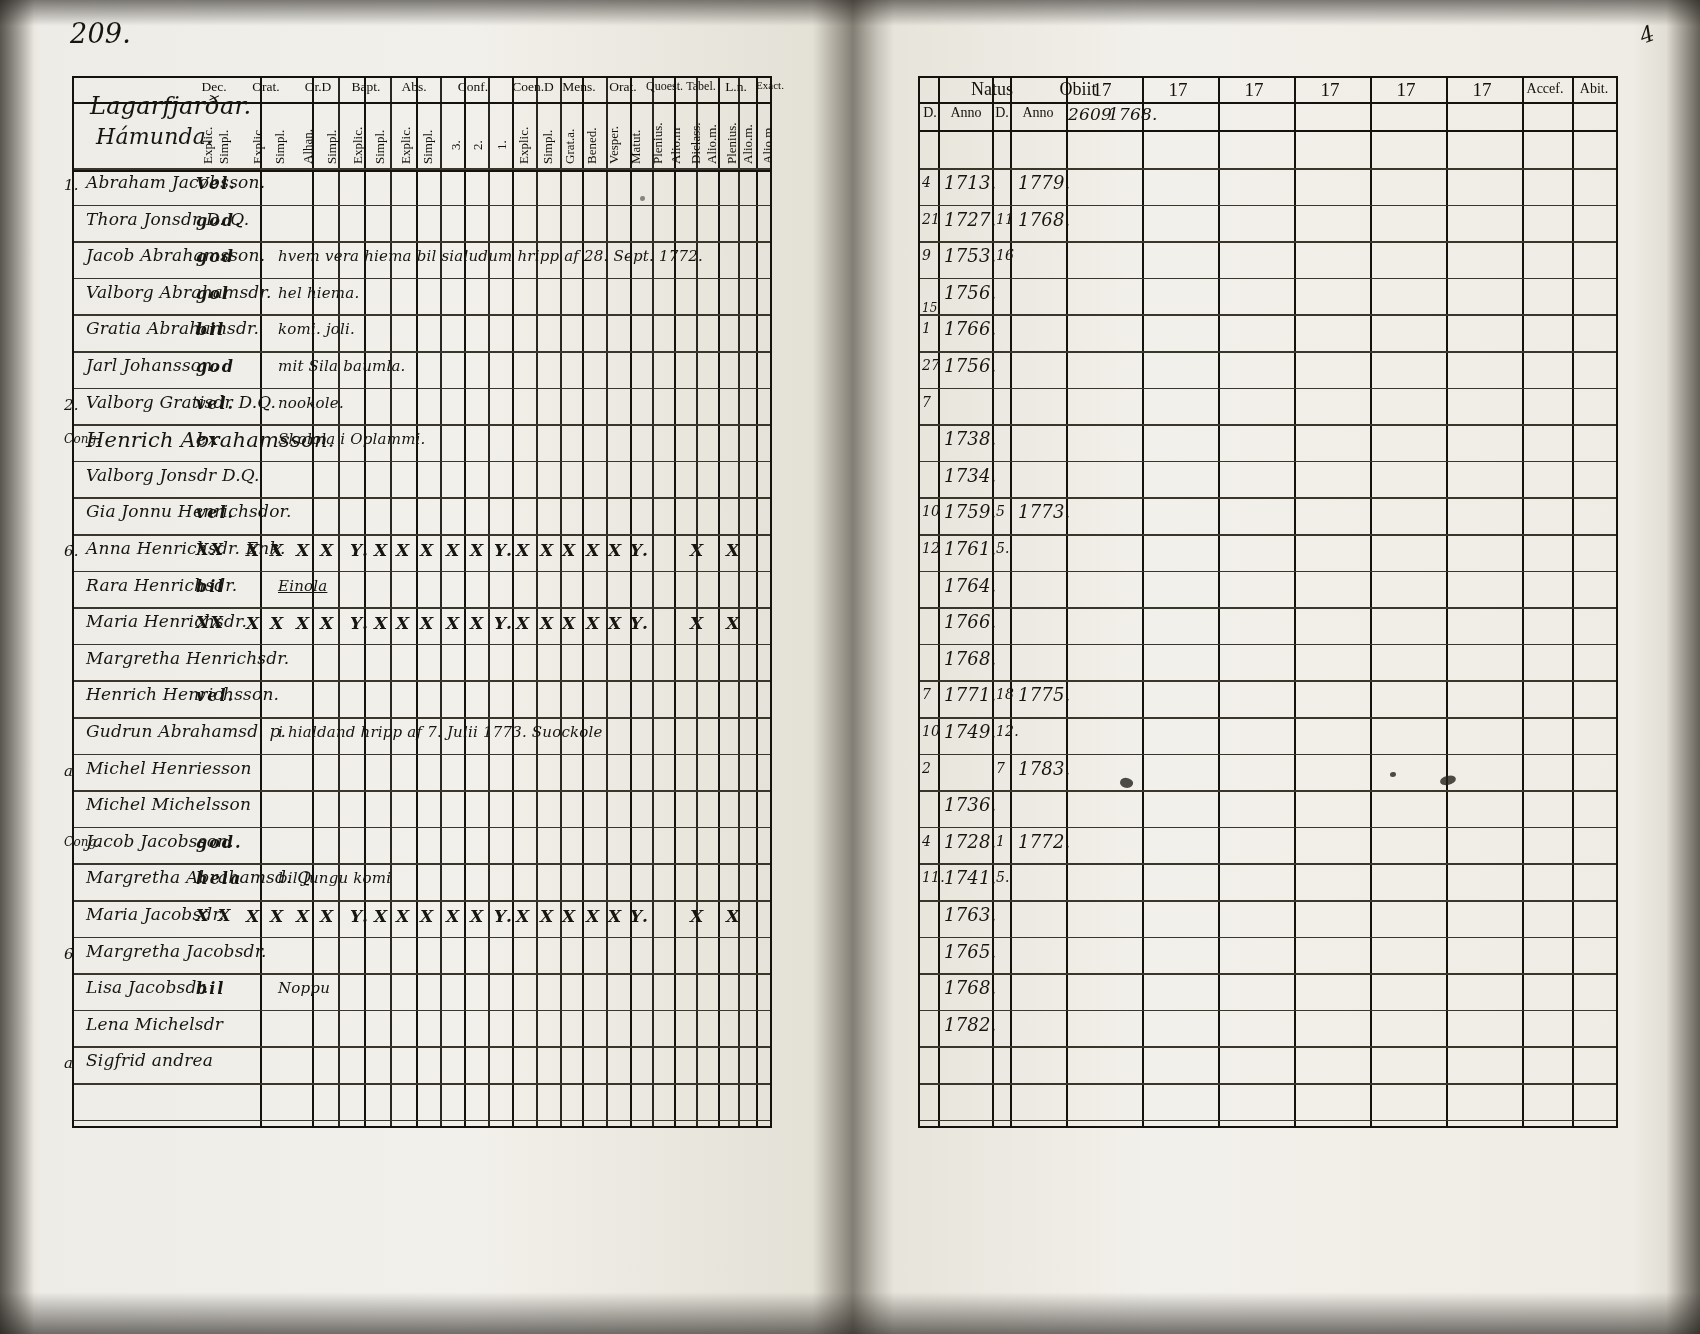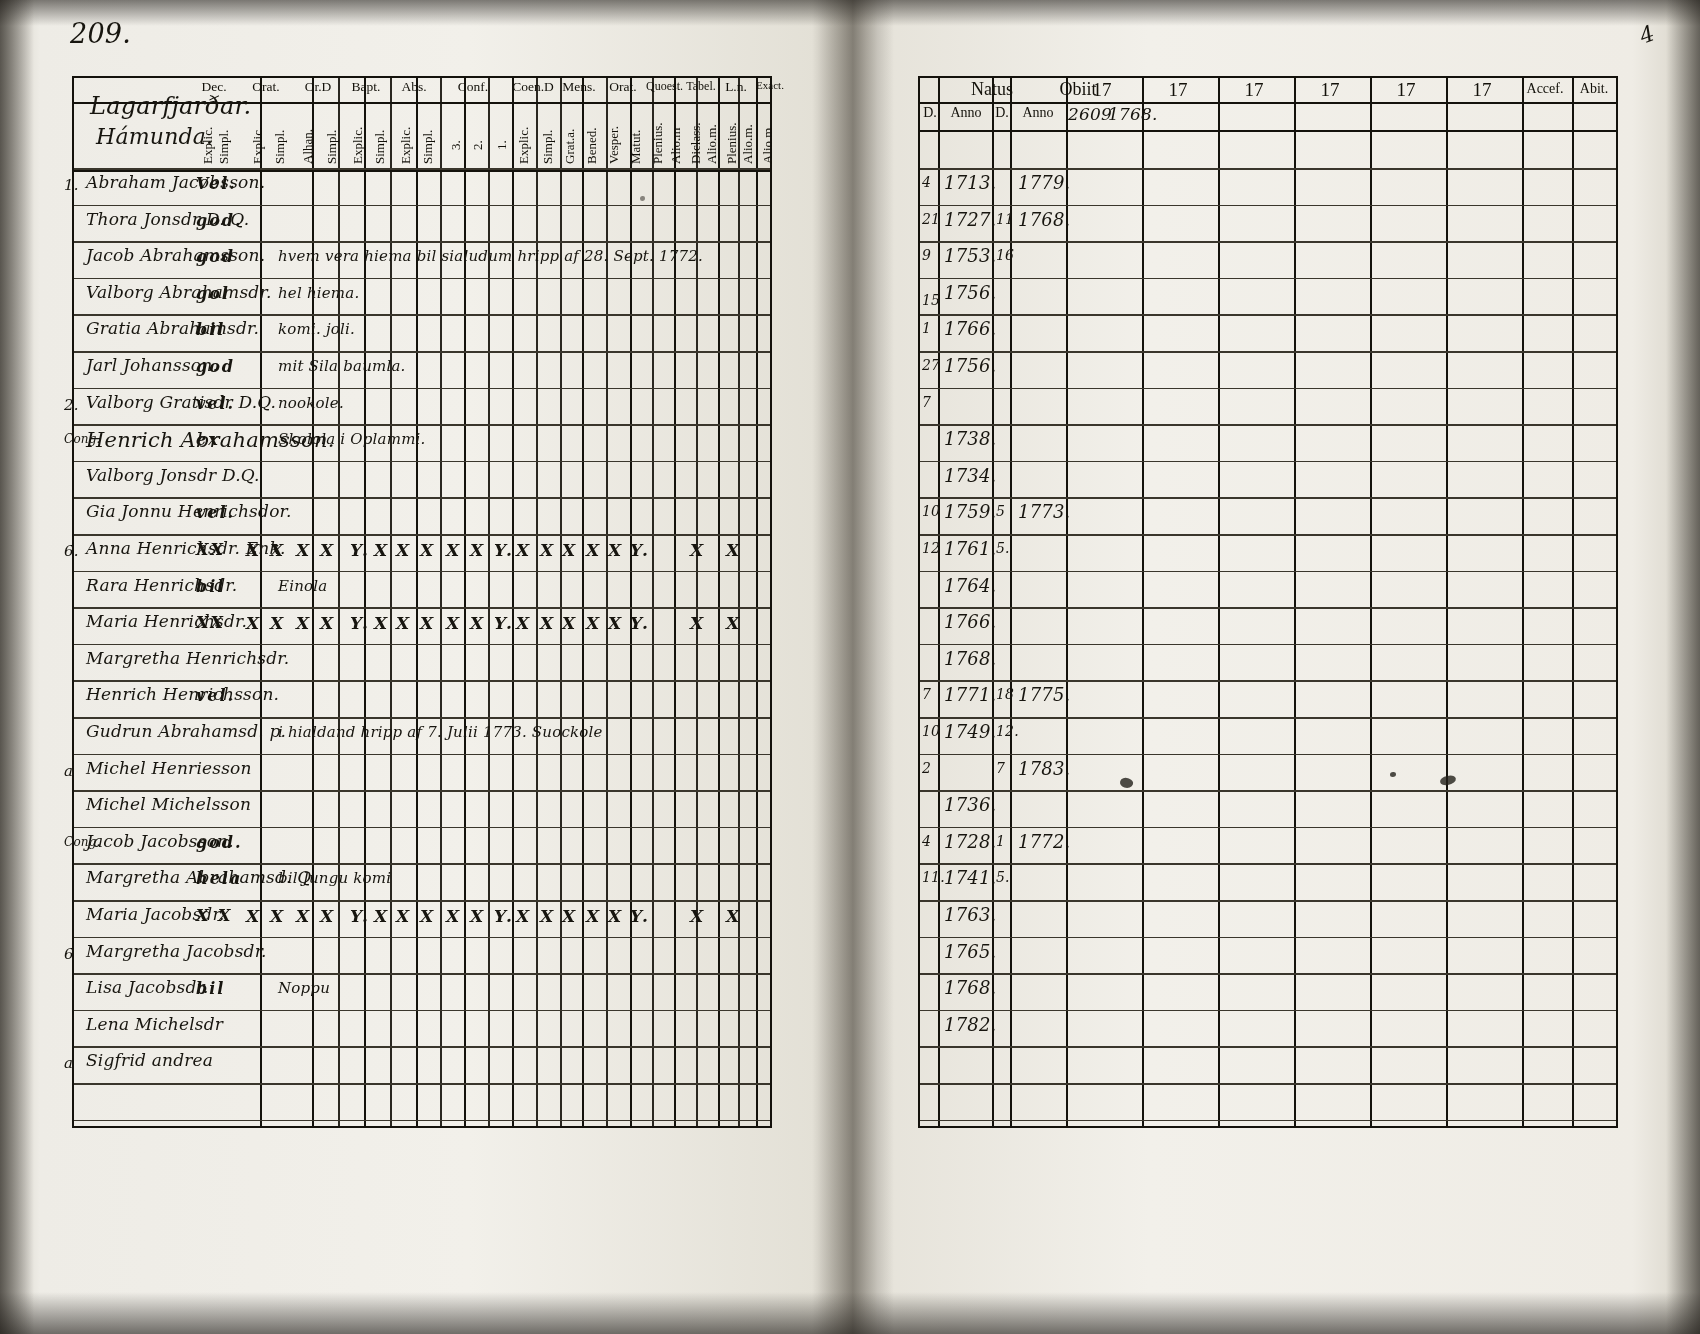--- a/index.html
+++ b/index.html
@@ -237,21 +237,21 @@
       <div class="yr hw" style="left: 1018px; top: 208.6px; font-size: 18px;">1768.</div>
       <div class="namecell hw" style="left: 86px; top: 245.2px; font-size: 17px;">Jacob Abrahamsson.</div>
       <div class="mark hw" style="left: 196px; top: 247.2px; font-size: 16px;">god</div>
       <div class="note hw" style="left: 278px; top: 247.2px; font-size: 15px;">hvem vera hiema bil sialudum hripp af 28. Sept. 1772.</div>
       <div class="sm hw" style="left: 922px; top: 247.2px; font-size: 14px;">9</div>
       <div class="yr hw" style="left: 944px; top: 245.2px; font-size: 18px;">1753.</div>
       <div class="sm hw" style="left: 996px; top: 247.2px; font-size: 14px;">16</div>
       <div class="namecell hw" style="left: 86px; top: 281.8px; font-size: 17px;">Valborg Abrahamsdr.</div>
       <div class="mark hw" style="left: 196px; top: 283.8px; font-size: 16px;">gol</div>
       <div class="note hw" style="left: 278px; top: 283.8px; font-size: 15px;">hel hiema.</div>
-      <div class="sm hw" style="left: 922px; top: 292px; font-size: 14px;">15</div>
+      <div class="sm hw" style="left: 922px; top: 301px; font-size: 12px;">15</div>
       <div class="yr hw" style="left: 944px; top: 281.8px; font-size: 18px;">1756.</div>
       <div class="namecell hw" style="left: 86px; top: 318.4px; font-size: 17px;">Gratia Abrahamsdr.</div>
       <div class="mark hw" style="left: 196px; top: 320.4px; font-size: 16px;">bil</div>
       <div class="note hw" style="left: 278px; top: 320.4px; font-size: 15px;">komi. joli.</div>
       <div class="sm hw" style="left: 922px; top: 320.4px; font-size: 14px;">1</div>
       <div class="yr hw" style="left: 944px; top: 318.4px; font-size: 18px;">1766.</div>
       <div class="namecell hw" style="left: 86px; top: 355px; font-size: 17px;">Jarl Johansson.</div>
       <div class="mark hw" style="left: 196px; top: 357px; font-size: 16px;">god</div>
       <div class="note hw" style="left: 278px; top: 357px; font-size: 15px;">mit Sila baumla.</div>
       <div class="sm hw" style="left: 922px; top: 357px; font-size: 14px;">27</div>
@@ -294,21 +294,21 @@
       <div class="mark hw" style="left: 586px; top: 540px; font-size: 17px;">X</div>
       <div class="mark hw" style="left: 608px; top: 540px; font-size: 17px;">X</div>
       <div class="mark hw" style="left: 630px; top: 540px; font-size: 17px;">Y.</div>
       <div class="mark hw" style="left: 690px; top: 540px; font-size: 17px;">X</div>
       <div class="mark hw" style="left: 726px; top: 540px; font-size: 17px;">X</div>
       <div class="sm hw" style="left: 922px; top: 540px; font-size: 14px;">12</div>
       <div class="yr hw" style="left: 944px; top: 538px; font-size: 18px;">1761.</div>
       <div class="sm hw" style="left: 996px; top: 540px; font-size: 14px;">5.</div>
       <div class="namecell hw" style="left: 86px; top: 574.6px; font-size: 17px;">Rara Henrichsdr.</div>
       <div class="mark hw" style="left: 196px; top: 576.6px; font-size: 16px;">bil</div>
-      <div class="note hw" style="left: 278px; top: 576.6px; font-size: 15px;">Einola</div>
+      <div class="note hw" style="left: 278px; top: 576.6px; font-size: 15px; text-decoration: underline;">Einola</div>
       <div class="yr hw" style="left: 944px; top: 574.6px; font-size: 18px;">1764.</div>
       <div class="namecell hw" style="left: 86px; top: 611.2px; font-size: 17px;">Maria Henrichsdr.</div>
       <div class="mark hw" style="left: 196px; top: 613.2px; font-size: 16px;">XX</div>
       <div class="mark hw" style="left: 246px; top: 613.2px; font-size: 17px;">X</div>
       <div class="mark hw" style="left: 270px; top: 613.2px; font-size: 17px;">X</div>
       <div class="mark hw" style="left: 296px; top: 613.2px; font-size: 17px;">X</div>
       <div class="mark hw" style="left: 320px; top: 613.2px; font-size: 17px;">X</div>
       <div class="mark hw" style="left: 350px; top: 613.2px; font-size: 17px;">Y.</div>
       <div class="mark hw" style="left: 374px; top: 613.2px; font-size: 17px;">X</div>
       <div class="mark hw" style="left: 396px; top: 613.2px; font-size: 17px;">X</div>

